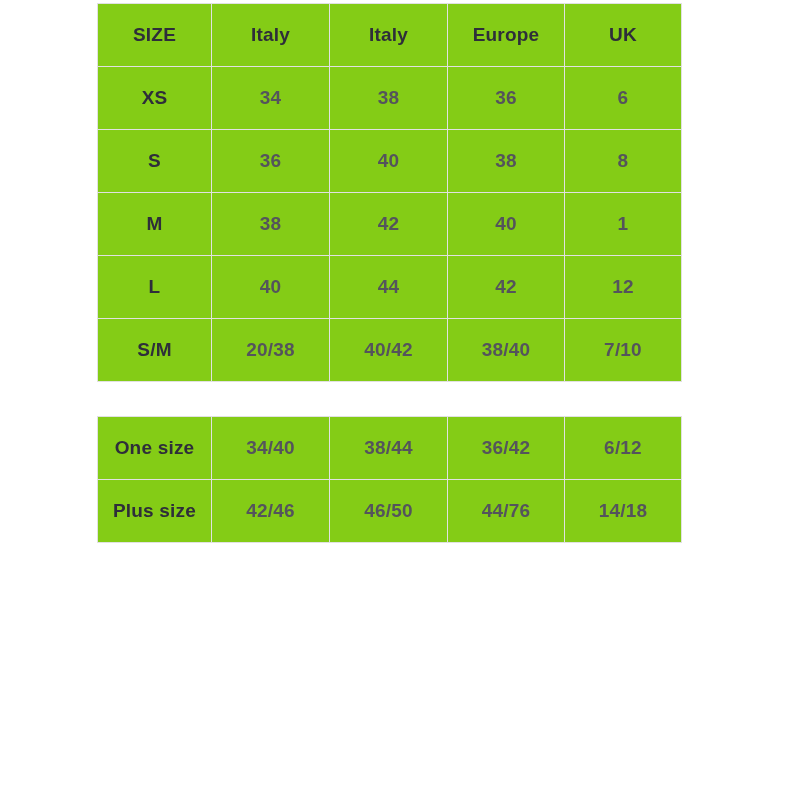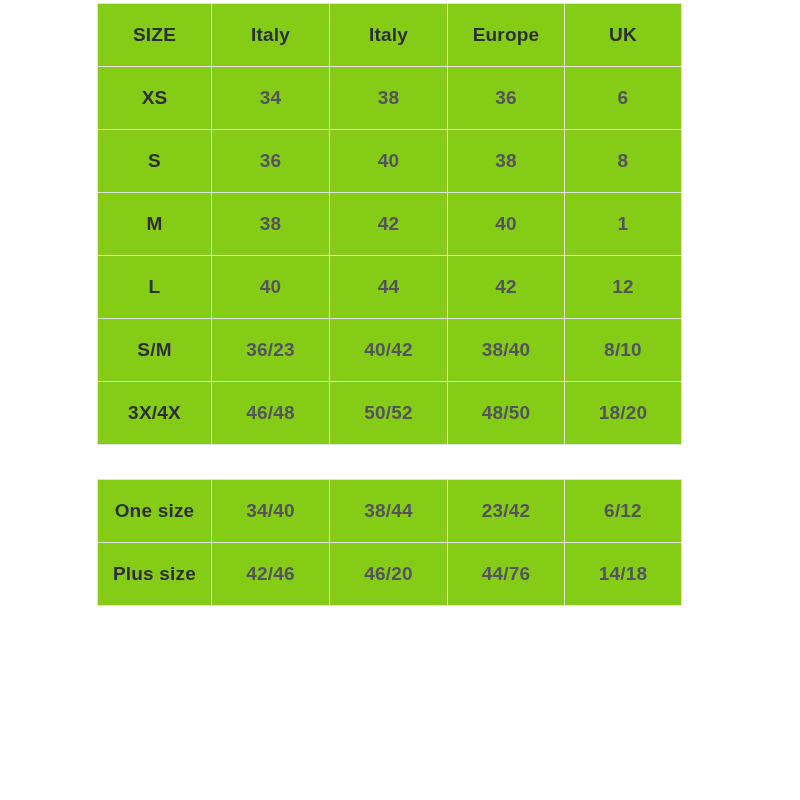--- a/index.html
+++ b/index.html
@@ -96,54 +96,47 @@
       </tr>
       <tr>
         <th>L</th>
         <td>40</td>
         <td>44</td>
         <td>42</td>
         <td>12</td>
       </tr>
       <tr>
         <th>S/M</th>
-        <td>36/23</td>
+        <td>20/38</td>
         <td>40/42</td>
         <td>38/40</td>
-        <td>8/10</td>
-      </tr>
-      <tr>
-        <th>3X/4X</th>
-        <td>46/48</td>
-        <td>50/52</td>
-        <td>48/50</td>
-        <td>18/20</td>
+        <td>7/10</td>
       </tr>
     </tbody>
   </table>
 
   <table class="size-table second-table">
     <colgroup>
       <col class="col-label">
         <col class="col-europe">
         <col class="col-italy">
         <col class="col-france">
         <col class="col-uk">
     </colgroup>
     <tbody>
       <tr>
         <th>One size</th>
         <td>34/40</td>
         <td>38/44</td>
-        <td>23/42</td>
+        <td>36/42</td>
         <td>6/12</td>
       </tr>
       <tr>
         <th>Plus size</th>
         <td>42/46</td>
-        <td>46/20</td>
+        <td>46/50</td>
         <td>44/76</td>
         <td>14/18</td>
       </tr>
     </tbody>
   </table>
 
 </div>
 
 </body></html>

